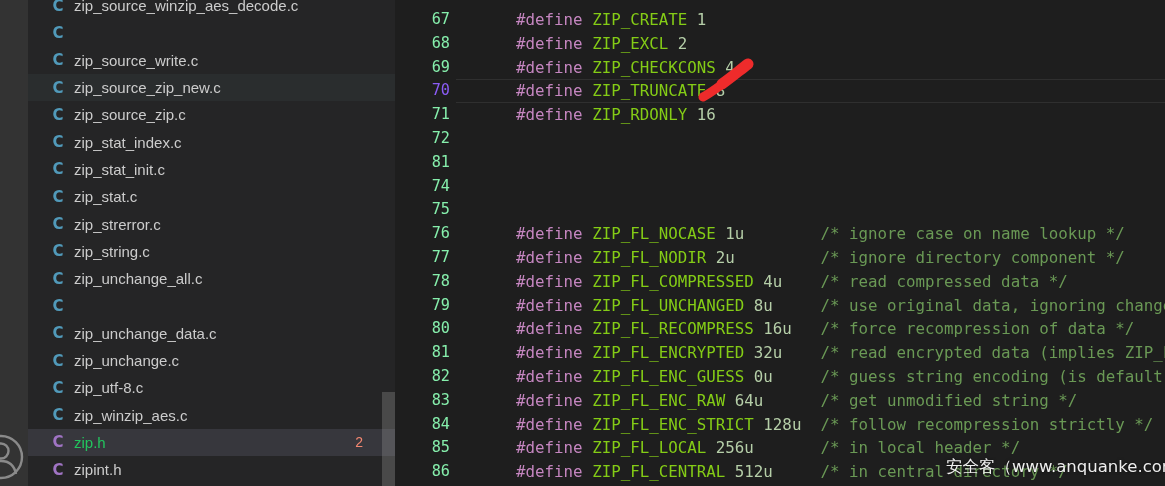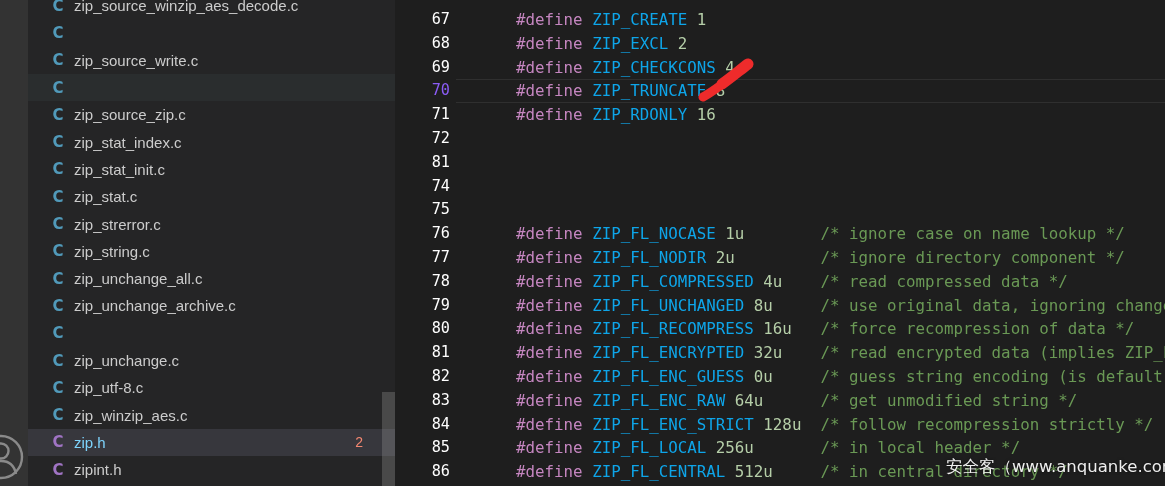--- a/index.html
+++ b/index.html
@@ -18,21 +18,21 @@
     position:absolute;left:28px;top:0;width:367px;height:486px;background:#252526;
     overflow:hidden;z-index:2;
   }
   #filelist{position:absolute;left:0;top:-8px;width:100%;}
   .file-row{
     display:flex;align-items:center;height:27.3px;width:100%;
     color:#cccccc;font-size:15px;cursor:pointer;box-sizing:border-box;
   }
   .file-row.hover{background:#2a2d2e;}
   .file-row.selected{background:#37373d;}
-  .file-row.selected .file-label{color:#7dd3fc;}
+  .file-row.selected .file-label{color:#22c55e;}
   .c-icon{
     width:16px;margin-left:22px;margin-right:8px;flex:0 0 auto;
     font-family:"DejaVu Sans",sans-serif;font-weight:700;font-size:15px;line-height:16px;
     color:#519aba;text-align:center;
   }
   .c-icon.h{color:#a074c4;}
   .file-label{white-space:nowrap;overflow:hidden;}
   .file-badge{
     margin-left:auto;margin-right:32px;color:#f48771;font-size:14px;font-weight:400;
   }
@@ -41,34 +41,34 @@
     background:rgba(150,150,150,0.32);z-index:4;
   }
   
   #editor{
     position:absolute;left:395px;top:0;width:770px;height:486px;background:#1e1e1e;
     overflow:hidden;
   }
   #codelines{position:absolute;left:0;top:-15.8px;width:900px;}
   .code-line{display:flex;height:23.8px;box-sizing:border-box;}
   .line-num{
-    flex:0 0 55px;text-align:right;color:#ffffff;
+    flex:0 0 55px;text-align:right;color:#86efac;
     font-family:"DejaVu Sans Mono","Liberation Mono",monospace;
     font-size:15.2px;line-height:23.8px;
   }
   .code-line.current .line-num{color:#8b5cf6;}
   .line-content{
     flex:1 1 auto;margin-left:6px;padding-left:22px;white-space:pre;
     font-family:"DejaVu Sans Mono","Liberation Mono",monospace;
     font-size:15.8px;line-height:21.8px;color:#d4d4d4;
     border-top:1px solid transparent;border-bottom:1px solid transparent;
   }
   .code-line.current .line-content{border-color:#2f2f2f;}
   .tk-dir{color:#c586c0;text-align:center;}
-  .tk-mac{color:#0ea5e9;}
+  .tk-mac{color:#84cc16;}
   .tk-num{color:#b5cea8;}
   .tk-com{color:#6a9955;}
   
   #red-mark{position:absolute;left:696px;top:57px;width:62px;height:46px;z-index:5;pointer-events:none;}
   #watermark{
     position:absolute;left:946px;top:456px;z-index:6;color:rgba(255,255,255,0.93);
     font-size:16.5px;white-space:nowrap;text-shadow:0 0 3px rgba(0,0,0,0.55);
     font-family:"DejaVu Sans",sans-serif;
   }
 </style>
@@ -93,20 +93,21 @@
         </div>
         <div class="file-row">
           <span class="c-icon">C</span>
         </div>
         <div class="file-row">
           <span class="c-icon">C</span>
           <span class="file-label">zip_source_write.c</span>
         </div>
         <div class="file-row hover">
           <span class="c-icon">C</span>
+          <span class="file-label">zip_source_zip_new.c</span>
         </div>
         <div class="file-row">
           <span class="c-icon">C</span>
           <span class="file-label">zip_source_zip.c</span>
         </div>
         <div class="file-row">
           <span class="c-icon">C</span>
           <span class="file-label">zip_stat_index.c</span>
         </div>
         <div class="file-row">
@@ -124,24 +125,24 @@
         <div class="file-row">
           <span class="c-icon">C</span>
           <span class="file-label">zip_string.c</span>
         </div>
         <div class="file-row">
           <span class="c-icon">C</span>
           <span class="file-label">zip_unchange_all.c</span>
         </div>
         <div class="file-row">
           <span class="c-icon">C</span>
-          <span class="file-label">zip_unchange_archive.c</span>
-        </div>
-        <div class="file-row">
-          <span class="c-icon">C</span>
+        </div>
+        <div class="file-row">
+          <span class="c-icon">C</span>
+          <span class="file-label">zip_unchange_data.c</span>
         </div>
         <div class="file-row">
           <span class="c-icon">C</span>
           <span class="file-label">zip_unchange.c</span>
         </div>
         <div class="file-row">
           <span class="c-icon">C</span>
           <span class="file-label">zip_utf-8.c</span>
         </div>
         <div class="file-row">

